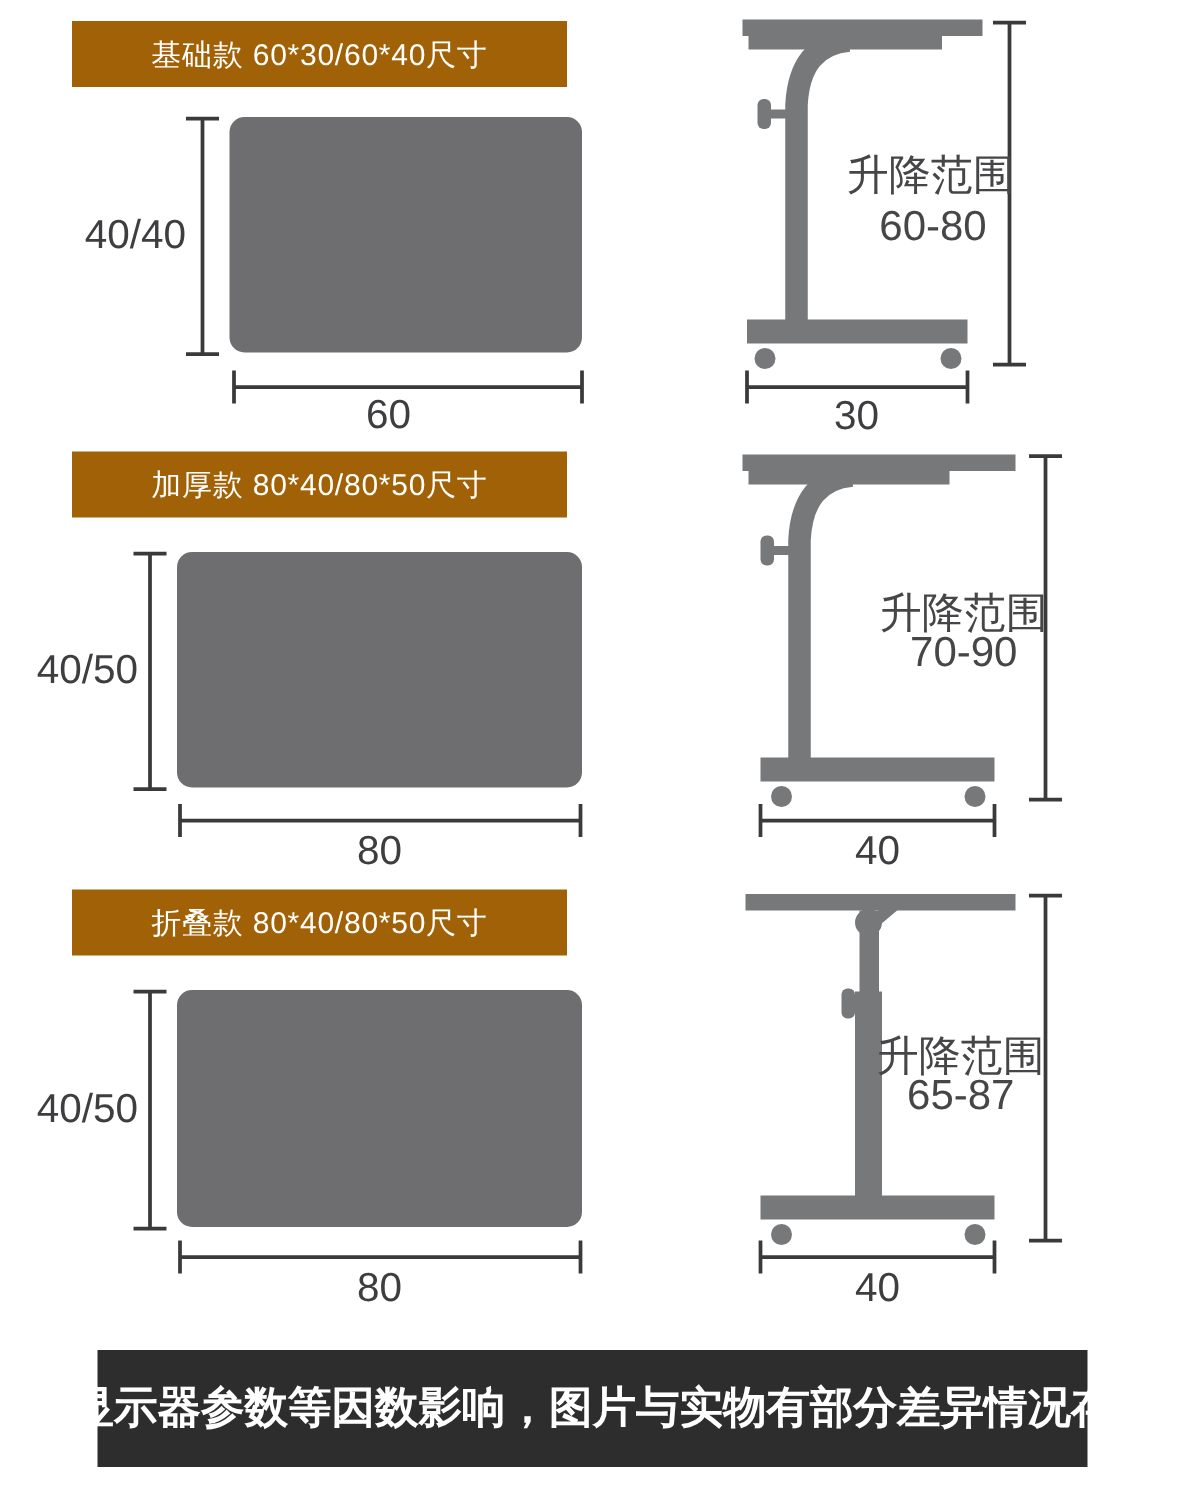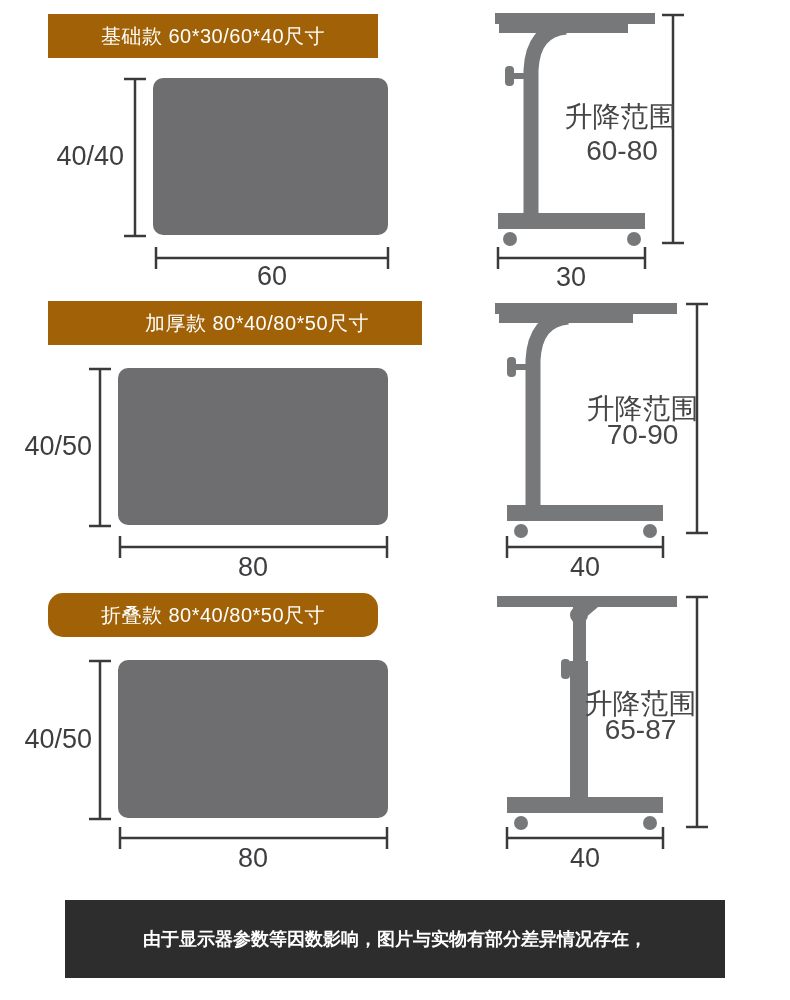--- a/index.html
+++ b/index.html
@@ -16,22 +16,22 @@
     position:absolute;
     left:48px; width:330px; height:44px;
     background:#a16207;
     color:#ffffff;
     font-size:20px;
     letter-spacing:0.5px;
     display:flex; align-items:center; justify-content:center;
     white-space:nowrap;
   }
   .banner.t1 { top:14px; }
-  .banner.t2 { top:301px;padding-left:44px; }
-  .banner.t3 { top:593px;border-radius:15px; }
+  .banner.t2 { top:301px; }
+  .banner.t3 { top:593px; }
   .lbl {
     position:absolute;
     color:#3e3e40;
     font-size:27px;
     line-height:30px;
     text-align:center;
     white-space:nowrap;
   }
   .lbl.right { text-align:right; }
   .range {
@@ -40,21 +40,21 @@
     font-size:28px;
     line-height:26px;
     text-align:center;
     white-space:nowrap;
   }
   .footer {
     position:absolute;
     left:65px; top:900px; width:660px; height:78px;
     background:#2d2d2d;
     color:#ffffff;
-    font-size:18px;
+    font-size:29px;
     font-weight:700;
     line-height:31px;
     display:flex; flex-direction:column;
     align-items:center; justify-content:center;
     white-space:nowrap;
   }
   .footer .hl { color:#f0b929; }
 </style>
 </head>
 <body>
@@ -157,21 +157,21 @@
         <line x1="663" y1="827" x2="663" y2="849"></line>
       </g>
     </g>
   </svg>
 
   <div class="banner t1">基础款 60*30/60*40尺寸</div>
   <div class="banner t2">加厚款 80*40/80*50尺寸</div>
   <div class="banner t3">折叠款 80*40/80*50尺寸</div>
 
   <span class="lbl right" style="left:38px; top:141px; width:86px;">40/40</span>
-  <span class="lbl" style="left:242px; top:261px; width:60px;text-align:center;">60</span>
+  <span class="lbl" style="left:229px; top:261px; width:60px;text-align:center;">60</span>
   <span class="range" style="left:543px; top:104px; width:155px;">升降范围</span>
   <span class="range" style="left:543px; top:138px; width:158px;">60-80</span>
   <span class="lbl" style="left:541px; top:262px; width:60px;">30</span>
 
   <span class="lbl right" style="left:8px; top:431px; width:84px;">40/50</span>
   <span class="lbl" style="left:223px; top:552px; width:60px;">80</span>
   <span class="range" style="left:565px; top:396px; width:155px;">升降范围</span>
   <span class="range" style="left:565px; top:422px; width:155px;">70-90</span>
   <span class="lbl" style="left:555px; top:552px; width:60px;">40</span>
 

